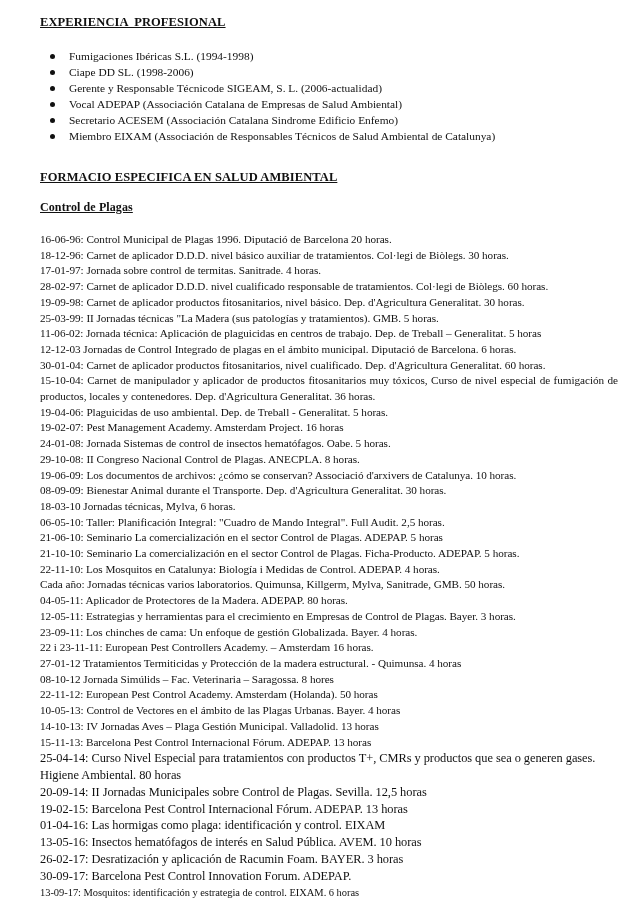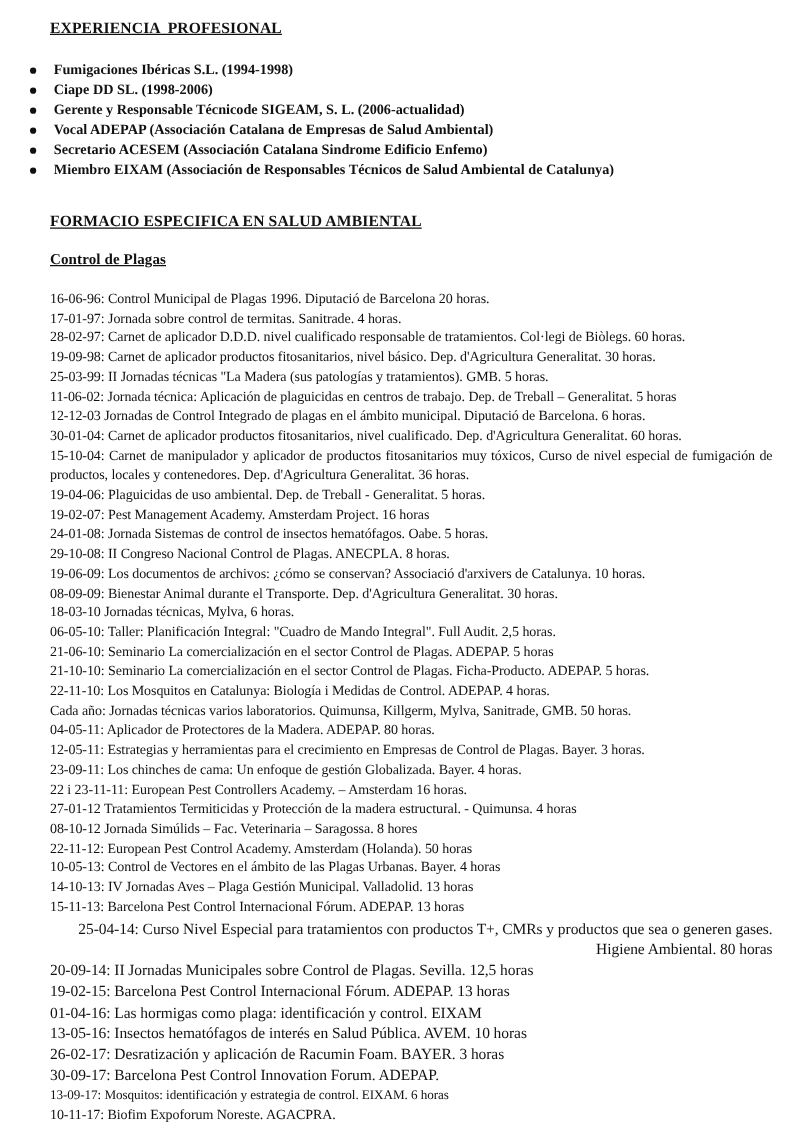--- a/index.html
+++ b/index.html
@@ -10,37 +10,37 @@
     }
     .page { position: absolute; left: 0; top: 0; width: 532px; height: 902px; }
     .heading {
       position: absolute; left: 40px;
       font-size: 12.5px; font-weight: bold; text-decoration: underline;
       letter-spacing: 0.1px; white-space: nowrap;
     }
     #h-exp { top: 15px; word-spacing: 3px; }
     #h-form { top: 170px; text-decoration: underline; }
     #h-plagas { top: 200px; font-size: 12px; }
-    ul.bullets { position: absolute; left: 24px; top: 48px; margin: 0; padding: 0; list-style: none; width: 580px; font-weight: bold; }
+    ul.bullets { position: absolute; left: 50px; top: 48px; margin: 0; padding: 0; list-style: none; width: 580px; }
     ul.bullets li {
       position: relative; padding-left: 19px; height: 16px; line-height: 16px;
       font-size: 11.4px; white-space: nowrap;
     }
     ul.bullets li .dot {
       position: absolute; left: 0; top: 6px; width: 5px; height: 5px; border-radius: 50%; background: #111;
     }
     .entries { position: absolute; left: 40px; top: 232px; width: 578px; margin: 0; padding: 0; }
     .entry {
       font-size: 11.2px; line-height: 15.7px; text-align: justify; margin: 0;
       letter-spacing: -0.05px;
     }
     .entry.nowrap { white-space: nowrap; text-align: left; }
     .entry.big { font-size: 12.4px; line-height: 16.8px; }
     .entry.small { font-size: 10.5px; line-height: 16px; }
-    .entry.last { text-align: right; }
+    .entry.last { text-align: left; }
   </style>
 </head>
 <body>
 
 <div class="page">
 
   <div id="h-exp" class="heading">EXPERIENCIA PROFESIONAL</div>
 
   <ul class="bullets">
     <li><span class="dot"></span><span>Fumigaciones Ibéricas S.L. (1994-1998)</span></li>
@@ -49,20 +49,21 @@
     <li><span class="dot"></span><span>Vocal ADEPAP (Associación Catalana de  Empresas de Salud Ambiental)</span></li>
     <li><span class="dot"></span><span>Secretario ACESEM (Associación Catalana Sindrome Edificio Enfemo)</span></li>
     <li><span class="dot"></span><span>Miembro EIXAM (Associación de Responsables Técnicos de Salud Ambiental de Catalunya)</span></li>
   </ul>
 
   <div id="h-form" class="heading">FORMACIO ESPECIFICA EN SALUD AMBIENTAL</div>
   <div id="h-plagas" class="heading">Control de Plagas</div>
 
   <div class="entries">
     <p class="entry nowrap">16-06-96: Control Municipal de Plagas 1996. Diputació de Barcelona 20 horas.</p>
+    <p class="entry nowrap">18-12-96: Carnet de aplicador D.D.D. nivel básico auxiliar de tratamientos. Col·legi de Biòlegs. 30 horas.</p>
     <p class="entry nowrap">17-01-97: Jornada sobre control de termitas. Sanitrade. 4 horas.</p>
     <p class="entry nowrap">28-02-97: Carnet de aplicador D.D.D. nivel cualificado responsable de tratamientos. Col·legi de Biòlegs. 60 horas.</p>
     <p class="entry nowrap">19-09-98: Carnet de aplicador productos fitosanitarios, nivel básico. Dep. d'Agricultura Generalitat. 30 horas.</p>
     <p class="entry nowrap">25-03-99: II Jornadas técnicas "La Madera (sus patologías y tratamientos). GMB. 5 horas.</p>
     <p class="entry nowrap">11-06-02: Jornada técnica: Aplicación de plaguicidas en centros de trabajo. Dep. de Treball – Generalitat. 5 horas</p>
     <p class="entry nowrap">12-12-03 Jornadas de Control Integrado de plagas en el ámbito municipal. Diputació de Barcelona. 6 horas.</p>
     <p class="entry nowrap">30-01-04: Carnet de aplicador productos fitosanitarios, nivel cualificado. Dep. d'Agricultura Generalitat. 60 horas.</p>
     <p class="entry">15-10-04: Carnet de manipulador y aplicador de productos fitosanitarios muy tóxicos, Curso de nivel especial de fumigación de productos, locales y contenedores. Dep. d'Agricultura Generalitat. 36 horas.</p>
     <p class="entry nowrap">19-04-06: Plaguicidas de uso ambiental. Dep. de Treball - Generalitat. 5 horas.</p>
     <p class="entry nowrap">19-02-07: Pest Management Academy. Amsterdam Project. 16 horas</p>

